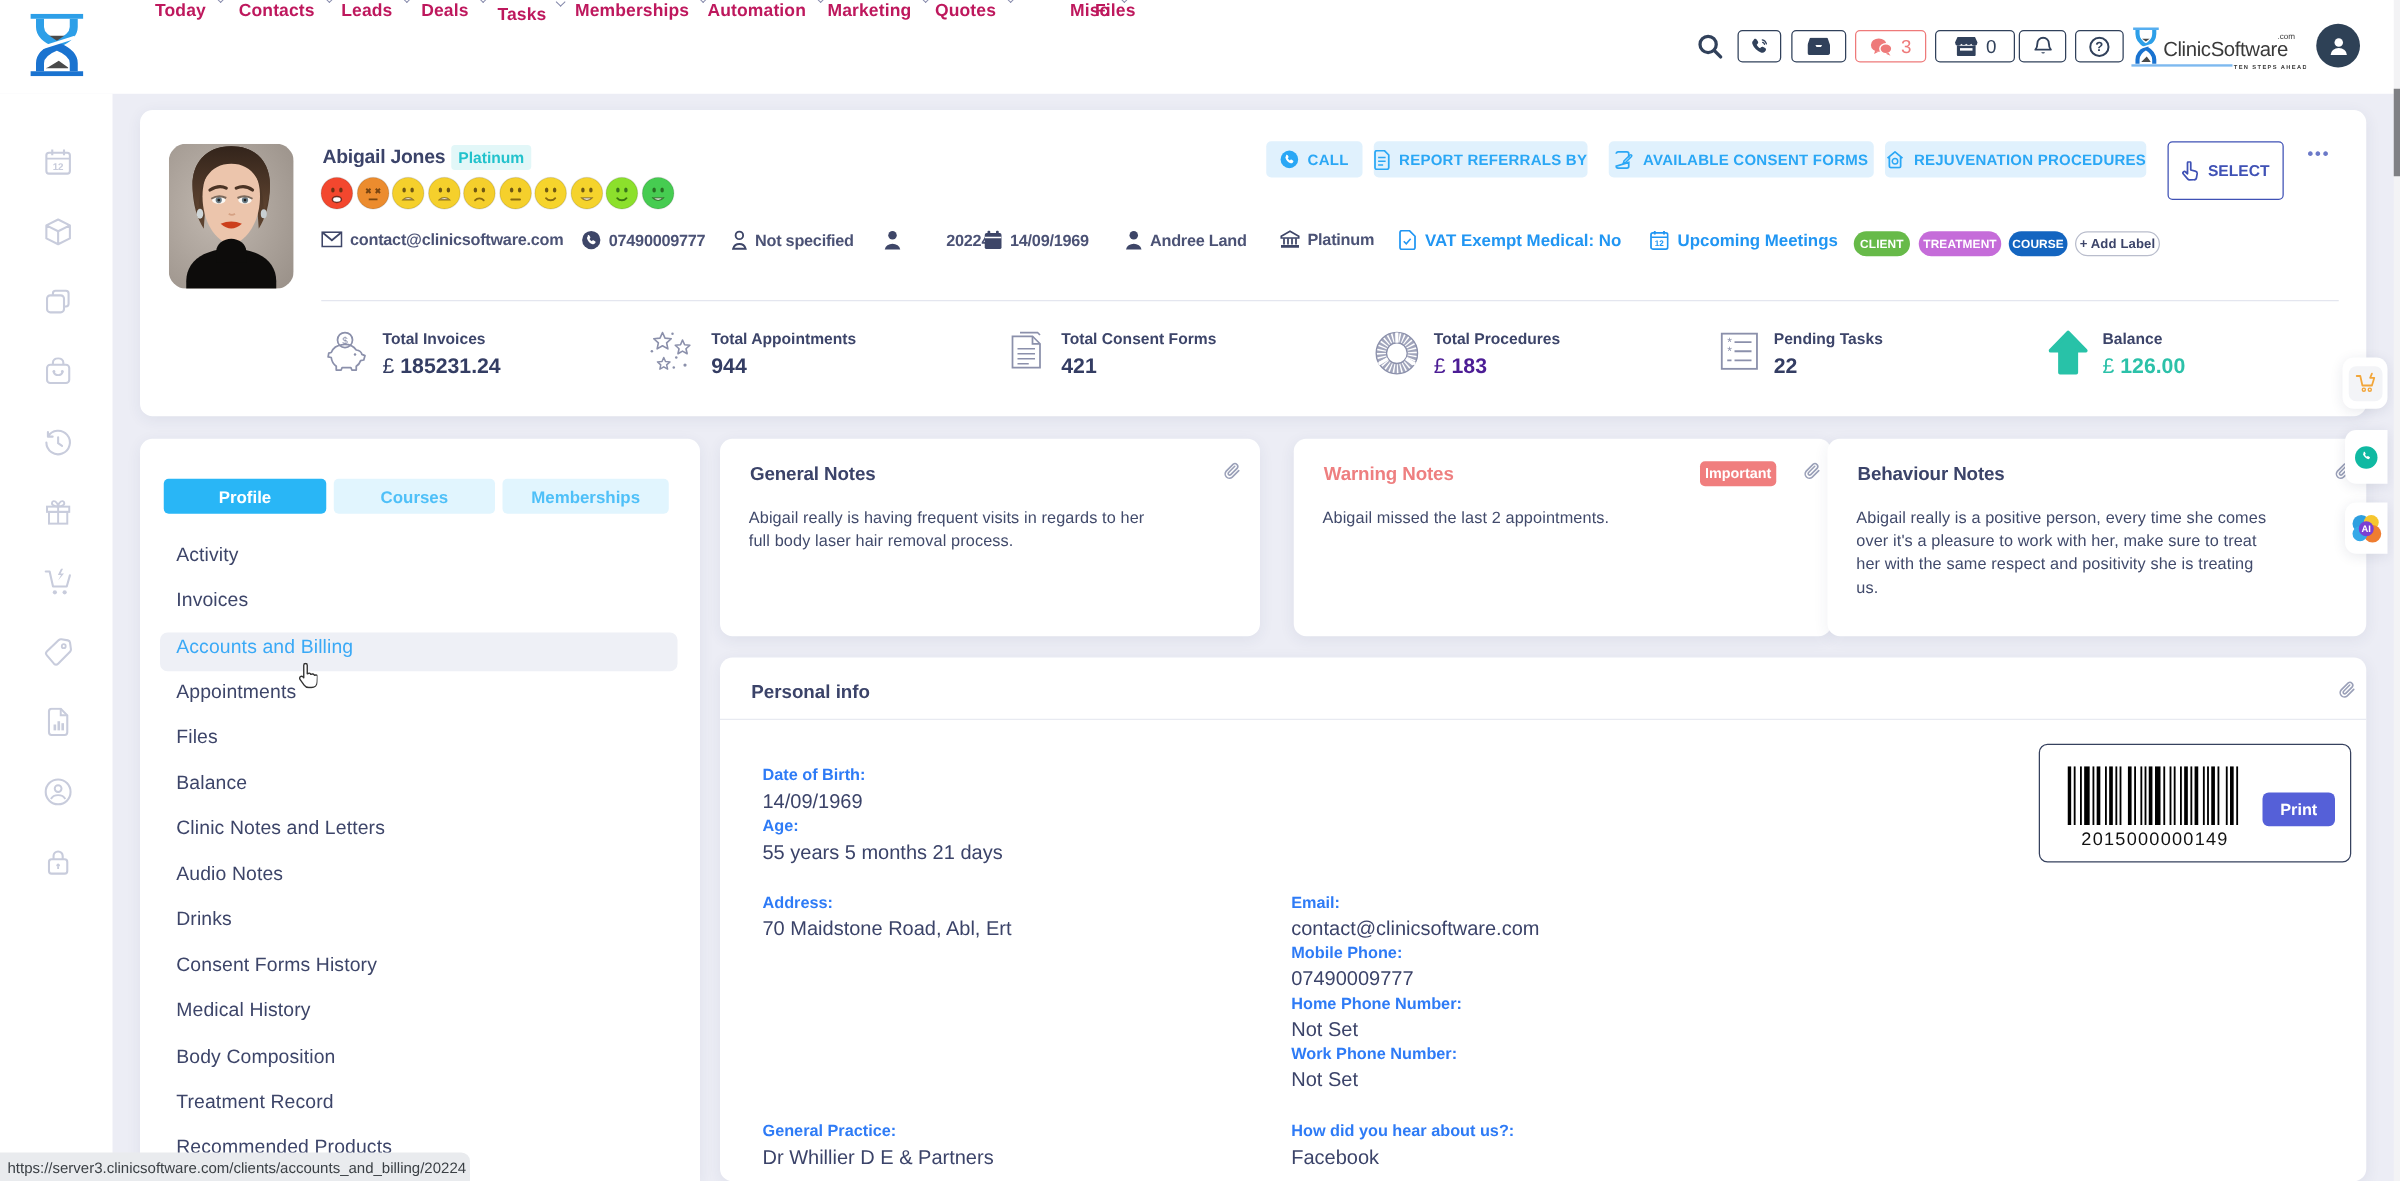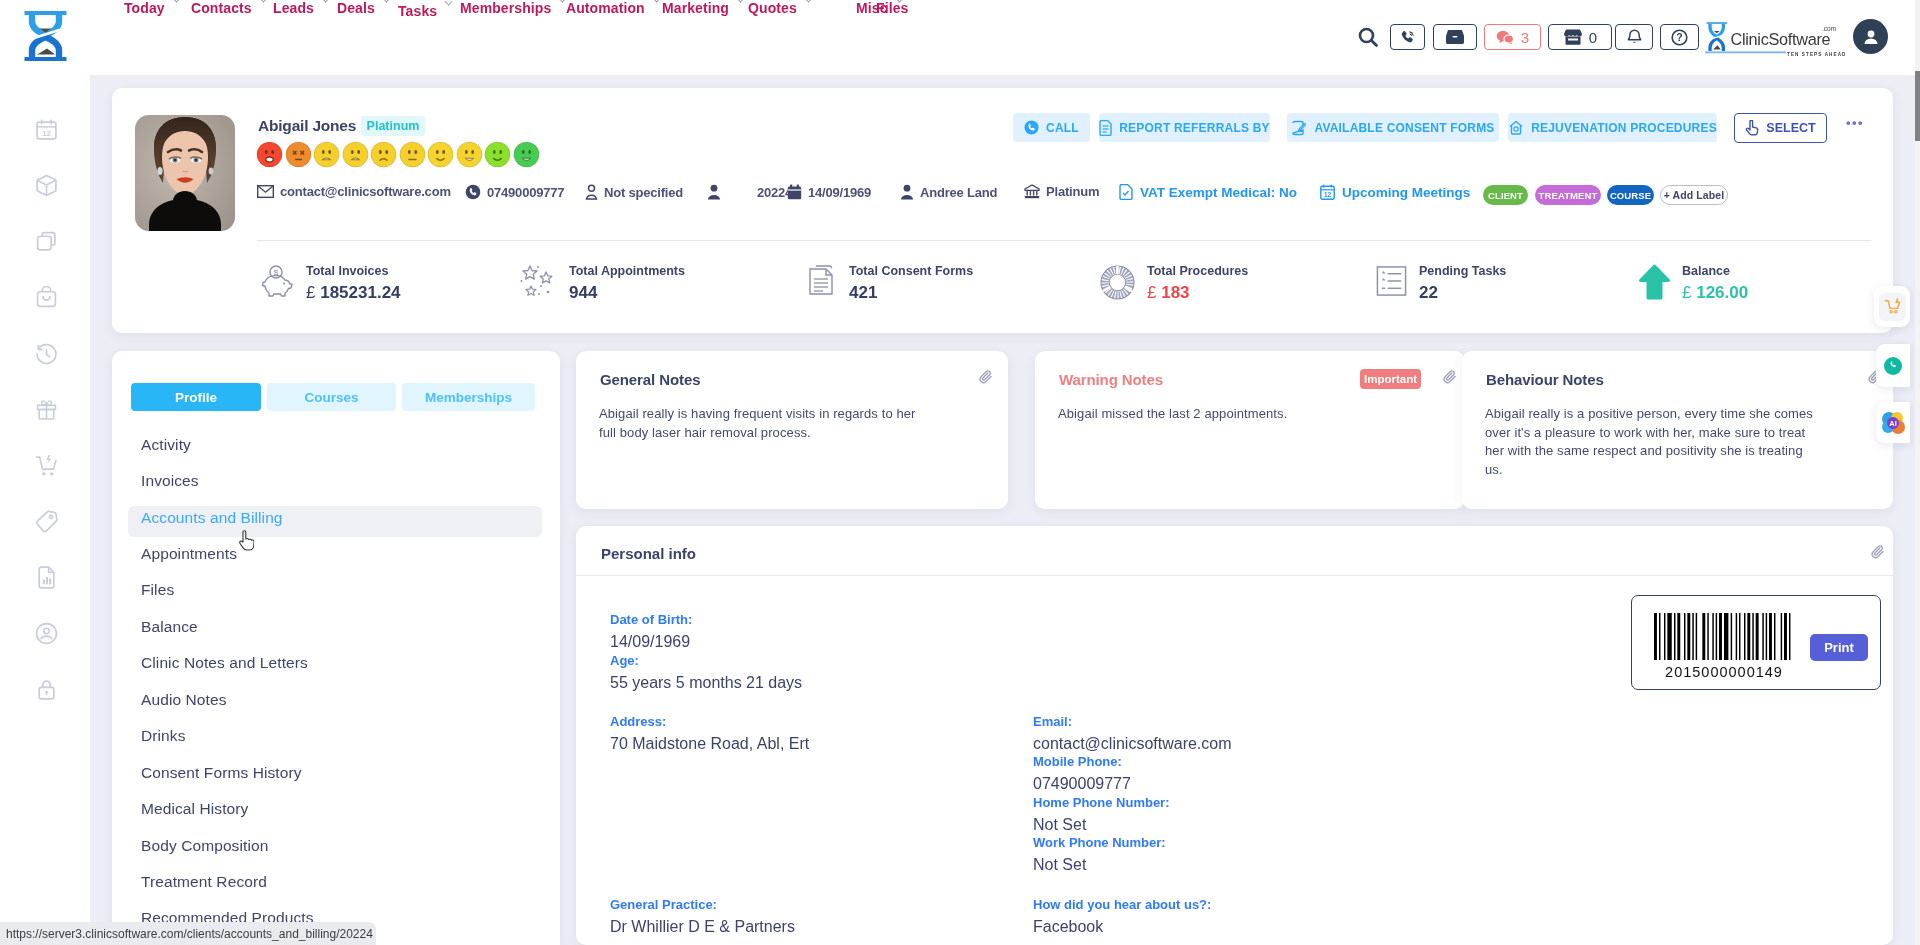--- a/index.html
+++ b/index.html
@@ -30,21 +30,21 @@
 #name { position:absolute; left:146px; top:28px; height:20px; display:flex; align-items:center; font-size:15.5px; font-weight:700; color:#3b4369; letter-spacing:-.2px; }
 #platbadge { position:absolute; left:249px; top:28px; width:64px; height:20px; background:#e2f7f8; color:#22c2cc; font-size:12.5px; font-weight:700; border-radius:3px; display:flex; align-items:center; justify-content:center; }
 #emojis { position:absolute; left:144px; top:53px; display:flex; gap:1.5px; }
 .emoji { width:27px; height:27px; }
 #contactrow { position:absolute; left:145px; top:96px; display:flex; align-items:center; color:#4b5275; font-size:13px; letter-spacing:-.2px; font-weight:600; white-space:nowrap; }
 #contactrow .ic { margin-right:6px; display:flex; }
 #hdr-divider { position:absolute; left:145px; top:152px; width:1614px; height:1px; background:#e4e6ef; }
 
 
 .bluebtn { position:absolute; top:25px; height:29px; background:#e0f1fd; border-radius:4px; color:#2aa7f5; font-weight:700; font-size:12px; display:flex; align-items:center; justify-content:center; gap:7px; letter-spacing:.2px; white-space:nowrap; }
-#selectbtn { position:absolute; top:25px; height:30px; background:#fff; border:1.5px solid #3f51b5; border-radius:4px; color:#3f51b5; font-weight:700; font-size:12.5px; display:flex; align-items:center; justify-content:center; gap:7px; white-space:nowrap; }
+#selectbtn { position:absolute; top:25px; height:47px; background:#fff; border:1.5px solid #3f51b5; border-radius:4px; color:#3f51b5; font-weight:700; font-size:12.5px; display:flex; align-items:center; justify-content:center; gap:7px; white-space:nowrap; }
 #dots { position:absolute; left:1734px; top:27px; color:#6b79c8; font-size:13px; font-weight:700; letter-spacing:1.5px; }
 
 
 .bluelink { position:absolute; top:96px; color:#2196f3; font-size:13.5px; font-weight:700; display:flex; align-items:center; gap:7px; white-space:nowrap; }
 .pill { position:absolute; top:97px; height:20px; border-radius:10px; color:#fff; font-size:9.5px; font-weight:700; display:flex; align-items:center; justify-content:center; letter-spacing:.1px; white-space:nowrap; }
 
 
 .stat { position:absolute; top:176px; display:flex; align-items:flex-start; gap:11px; }
 .stat .lbl { color:#3c4469; font-size:12.5px; font-weight:700; margin-bottom:5px; white-space:nowrap; }
 .stat .val { color:#343d63; font-size:17px; font-weight:700; }
@@ -496,21 +496,21 @@
           <circle cx="19" cy="19" r="17" fill="none" stroke="#8b90ab" stroke-width="1.1"></circle>
           <circle cx="19" cy="19" r="8.5" fill="#fff" stroke="#8b90ab" stroke-width="1.1"></circle>
           <g stroke="#fff" stroke-width="2.5">
             <line x1="19" y1="2" x2="19" y2="10.5"></line>
             <line x1="4" y1="28" x2="11.5" y2="23.5"></line>
             <line x1="34" y1="28" x2="26.5" y2="23.5"></line>
           </g>
         </svg>
         <div>
           <div class="lbl">Total Procedures</div>
-          <div class="val" style="color:#ef4444"><span class="cur">£</span> 183</div>
+          <div class="val" style="color:#4c1d95"><span class="cur">£</span> 183</div>
         </div>
       </div>
       <div class="stat" style="left:1263px;">
         <svg width="33" height="34" viewBox="0 0 34 34">
           <rect x="2.5" y="2.5" width="29" height="29" fill="none" stroke="#8b90ab" stroke-width="1.5"></rect>
           <text x="7" y="13" font-size="10" fill="#8b90ab" font-family="Liberation Sans">*</text>
           <line x1="13" y1="9.5" x2="27" y2="9.5" stroke="#8b90ab" stroke-width="1.5"></line>
           <text x="7" y="20.5" font-size="10" fill="#8b90ab" font-family="Liberation Sans">*</text>
           <line x1="13" y1="17" x2="27" y2="17" stroke="#8b90ab" stroke-width="1.5"></line>
           <line x1="7" y1="24.5" x2="10.5" y2="24.5" stroke="#8b90ab" stroke-width="1.5"></line>

